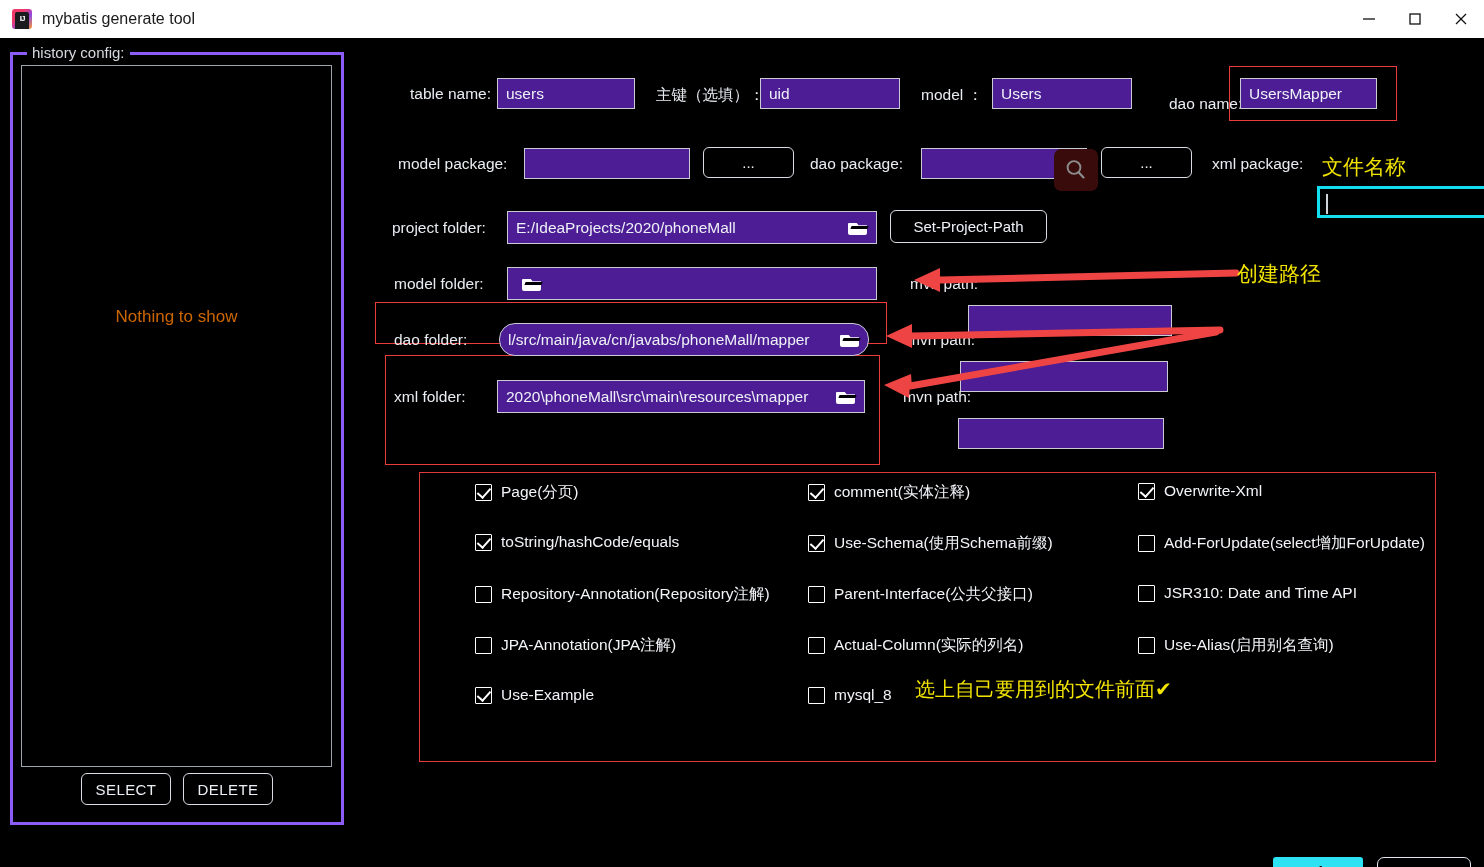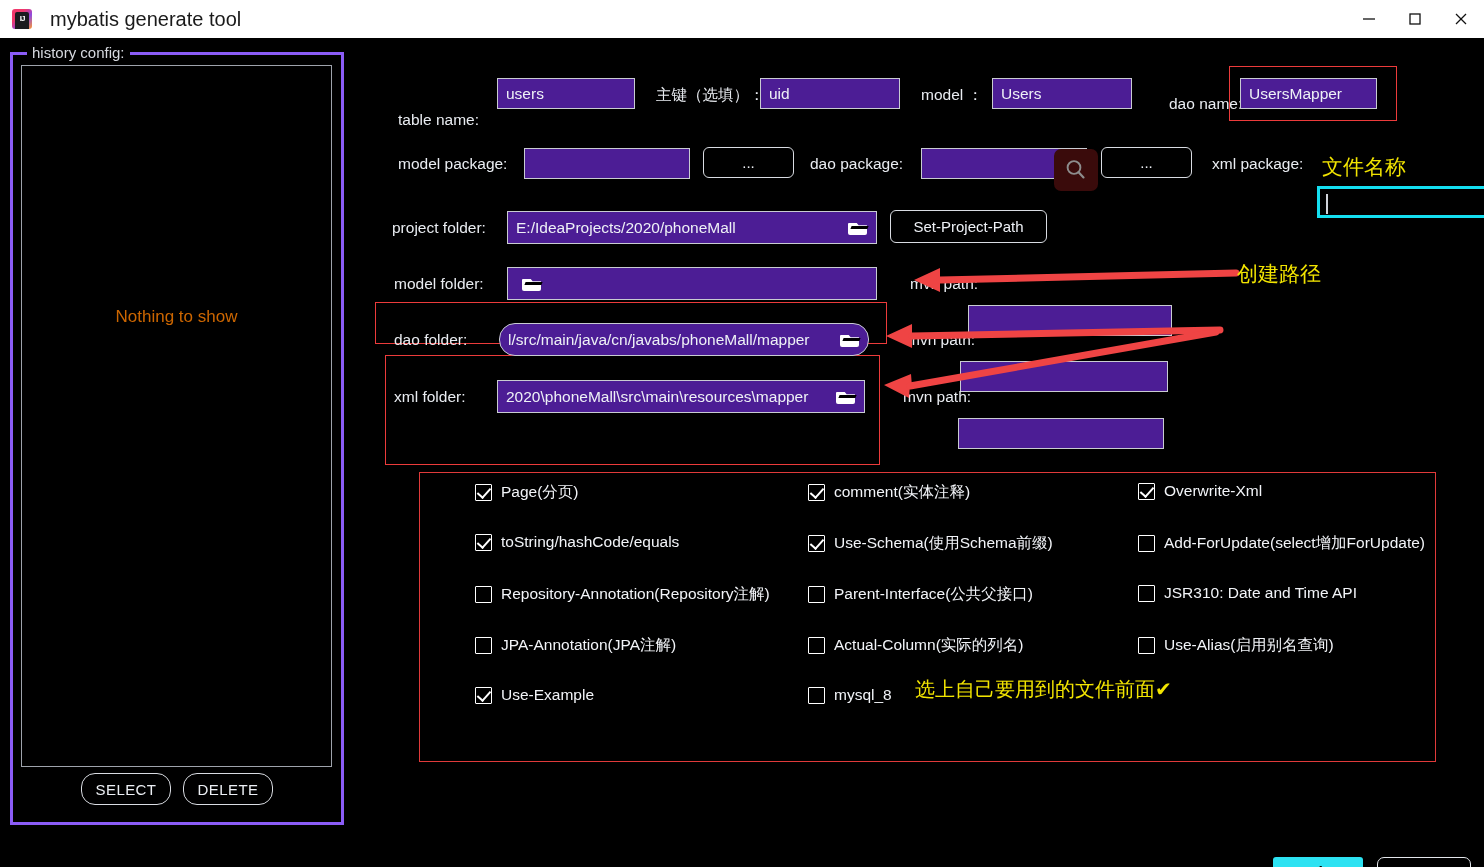--- a/index.html
+++ b/index.html
@@ -20,21 +20,21 @@
     position:relative;border-radius:3px;overflow:hidden;flex:0 0 auto;
     background:linear-gradient(135deg,#f0386b 0%,#f0386b 33%,#8f4ae0 62%,#ff9a2e 100%);
   }
   #app-icon .inner{
     position:absolute;left:3px;top:3px;width:14px;height:22px;
     background:#1b1b1f;border-radius:2px;color:#fff;
     font-size:8px;line-height:14px;text-align:center;
     font-family:"Liberation Sans",sans-serif;font-weight:bold;letter-spacing:-1px;
   }
   #title-text{
-    font-size:20px;color:#1a1a1a;white-space:nowrap;margin-left:8px;
+    font-size:16px;color:#1a1a1a;white-space:nowrap;
   }
   .wbtn{
     width:46px;height:37px;display:flex;align-items:center;justify-content:center;
     color:#121212;font-size:15px;
   }
   #wctl{position:absolute;right:0;top:0;height:37px;display:flex;}
 
   
   #client{
     position:absolute;left:0;top:38px;width:1484px;height:829px;background:#000;
@@ -54,21 +54,21 @@
     border:1px solid #9ea3ac;background:#000;
   }
   #nothing-to-show{
     position:absolute;left:0;right:0;top:241px;text-align:center;
     color:#cc6600;font-size:17px;
   }
   #history-buttons{
     position:absolute;left:0;right:0;top:718px;display:flex;justify-content:center;gap:12px;
   }
   .hbtn{
-    min-width:88px;height:30px;border:1px solid #d9dce2;border-radius:14px;
+    min-width:88px;height:30px;border:1px solid #d9dce2;border-radius:6px;
     background:#000;color:#eceff4;font-size:15px;
     display:flex;align-items:center;justify-content:center;letter-spacing:.4px;
     font-family:"Liberation Sans",sans-serif;cursor:pointer;text-align:right;
   }
 
   
   .lbl{
     position:absolute;font-size:15.5px;color:#e9ecf1;white-space:nowrap;
   }
   .inp{
@@ -180,21 +180,21 @@
     <div id="history-legend">history config:</div>
     <div id="history-list">
       <div id="nothing-to-show">Nothing to show</div>
     </div>
     <div id="history-buttons">
       <div class="hbtn">SELECT</div>
       <div class="hbtn">DELETE</div>
     </div>
   </div>
 
-  <div class="lbl" style="left:398px;top:47px;margin-top:26px;">table  name:</div>
+  <div class="lbl" style="left:410px;top:47px;">table  name:</div>
   <div class="inp" style="left:497px;top:40px;width:138px;height:31px;">
     <span class="val">users</span>
   </div>
 
   <div class="lbl" style="left:656px;top:47px;">主键（选填）：</div>
   <div class="inp" style="left:760px;top:40px;width:140px;height:31px;">
     <span class="val">uid</span>
   </div>
 
   <div class="lbl" style="left:921px;top:47px;">model  ：</div>

